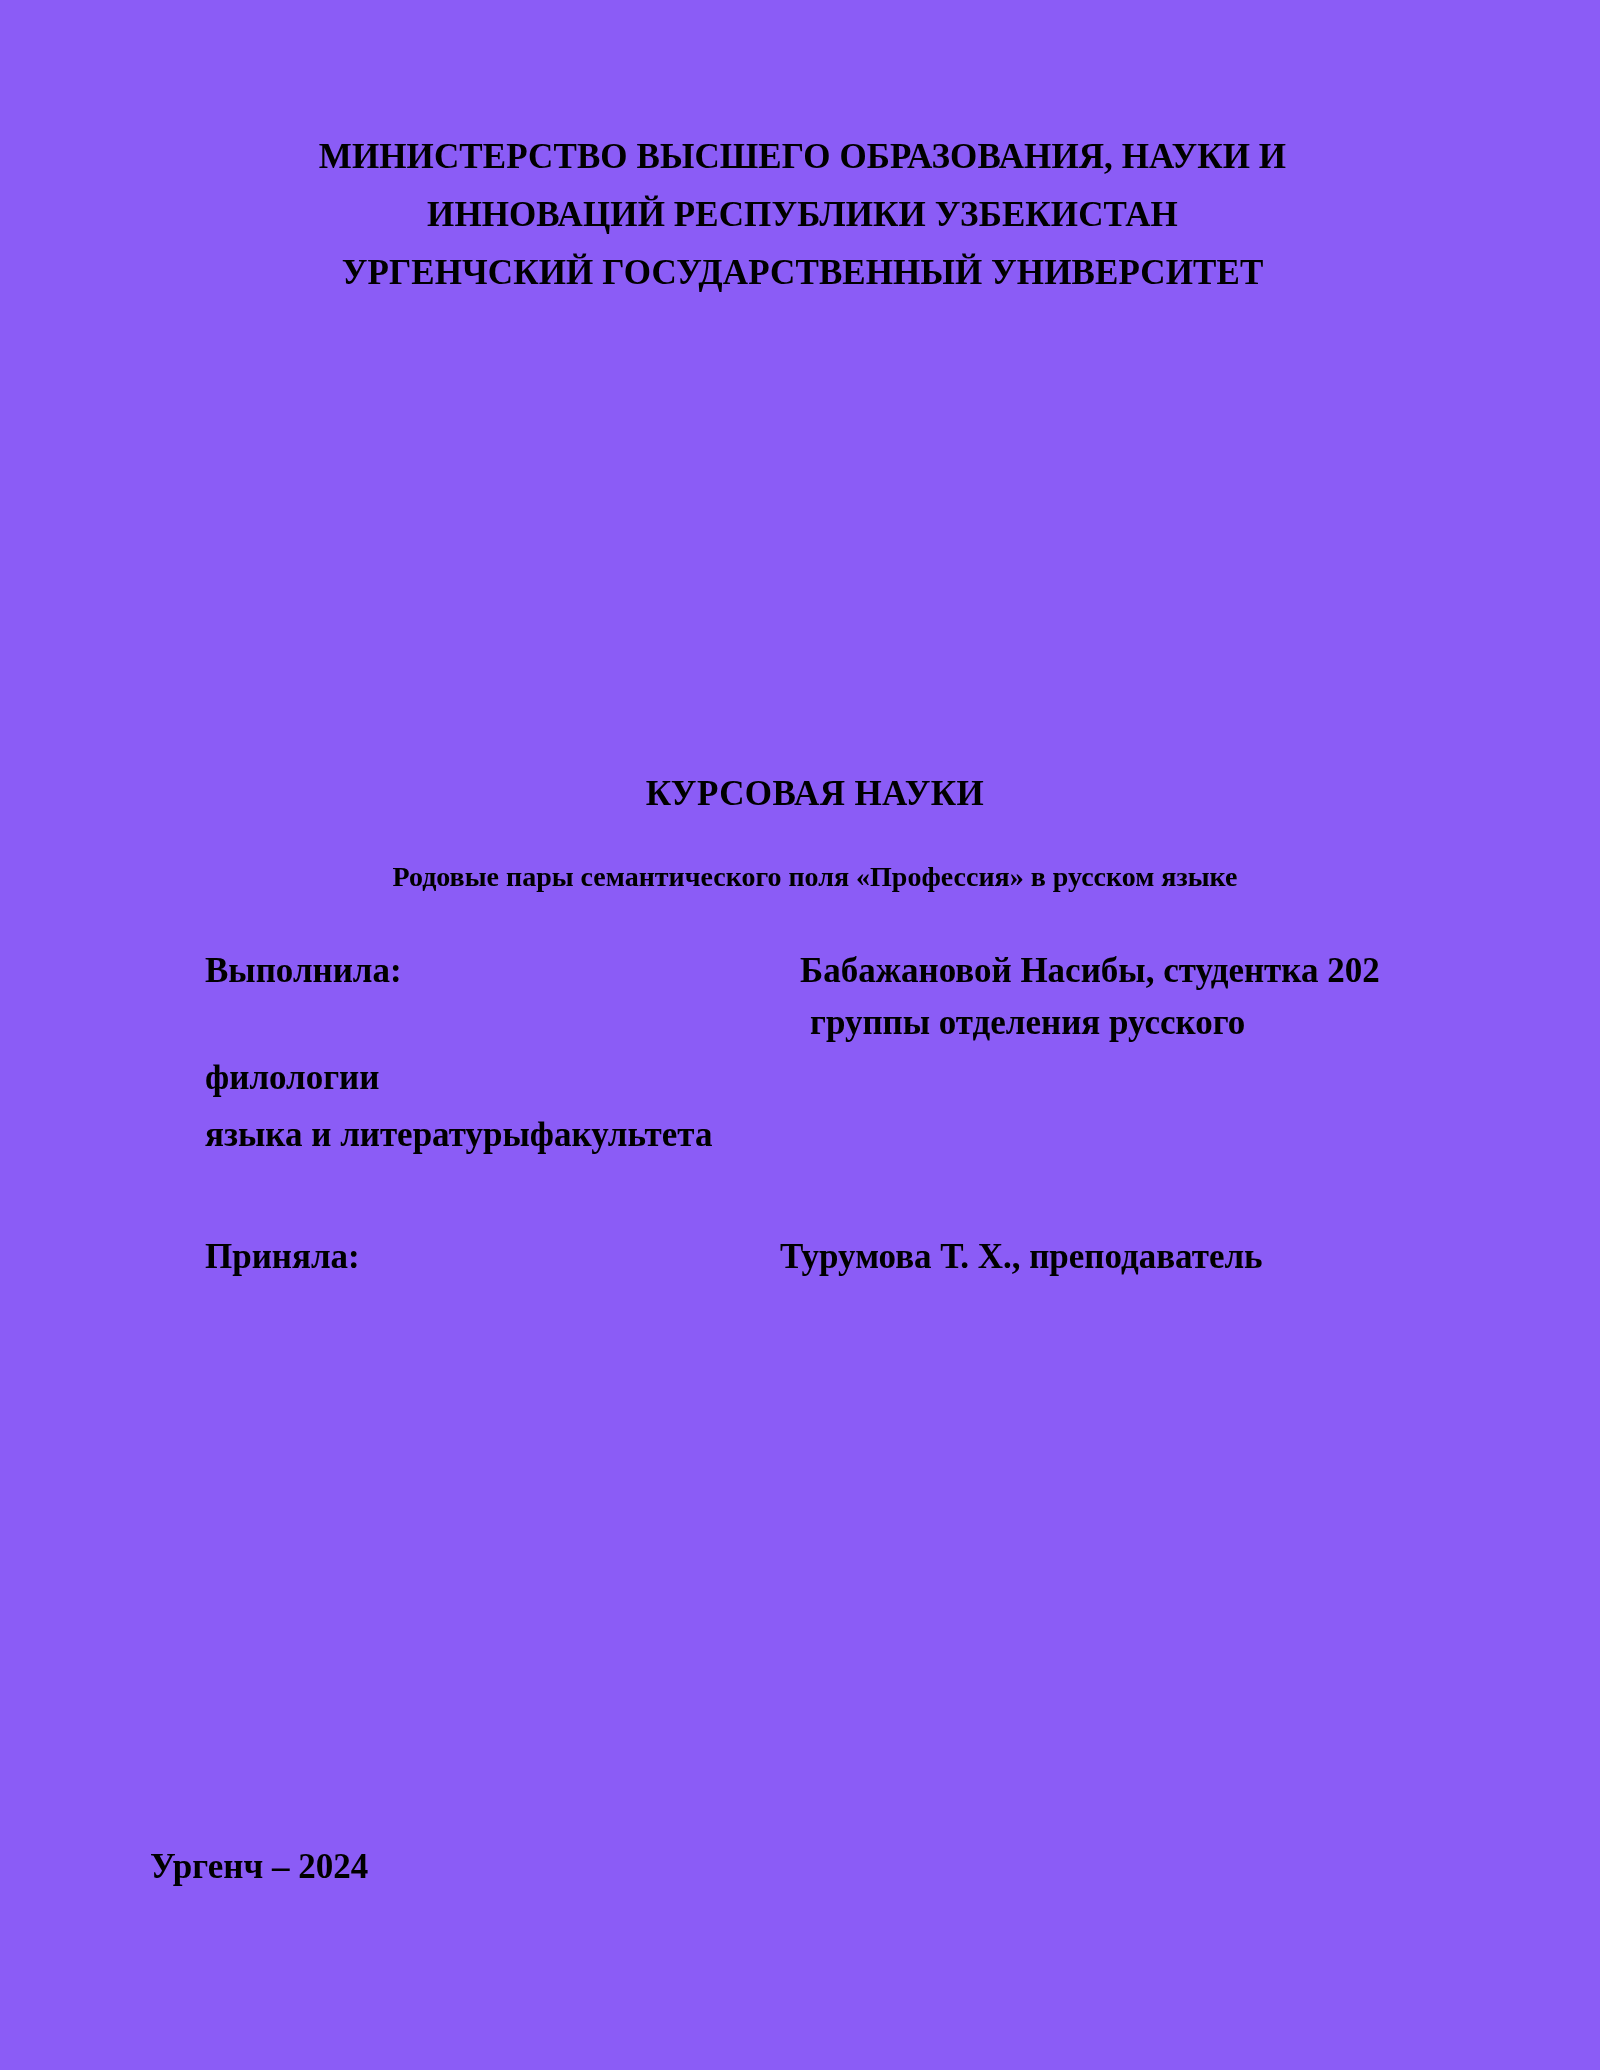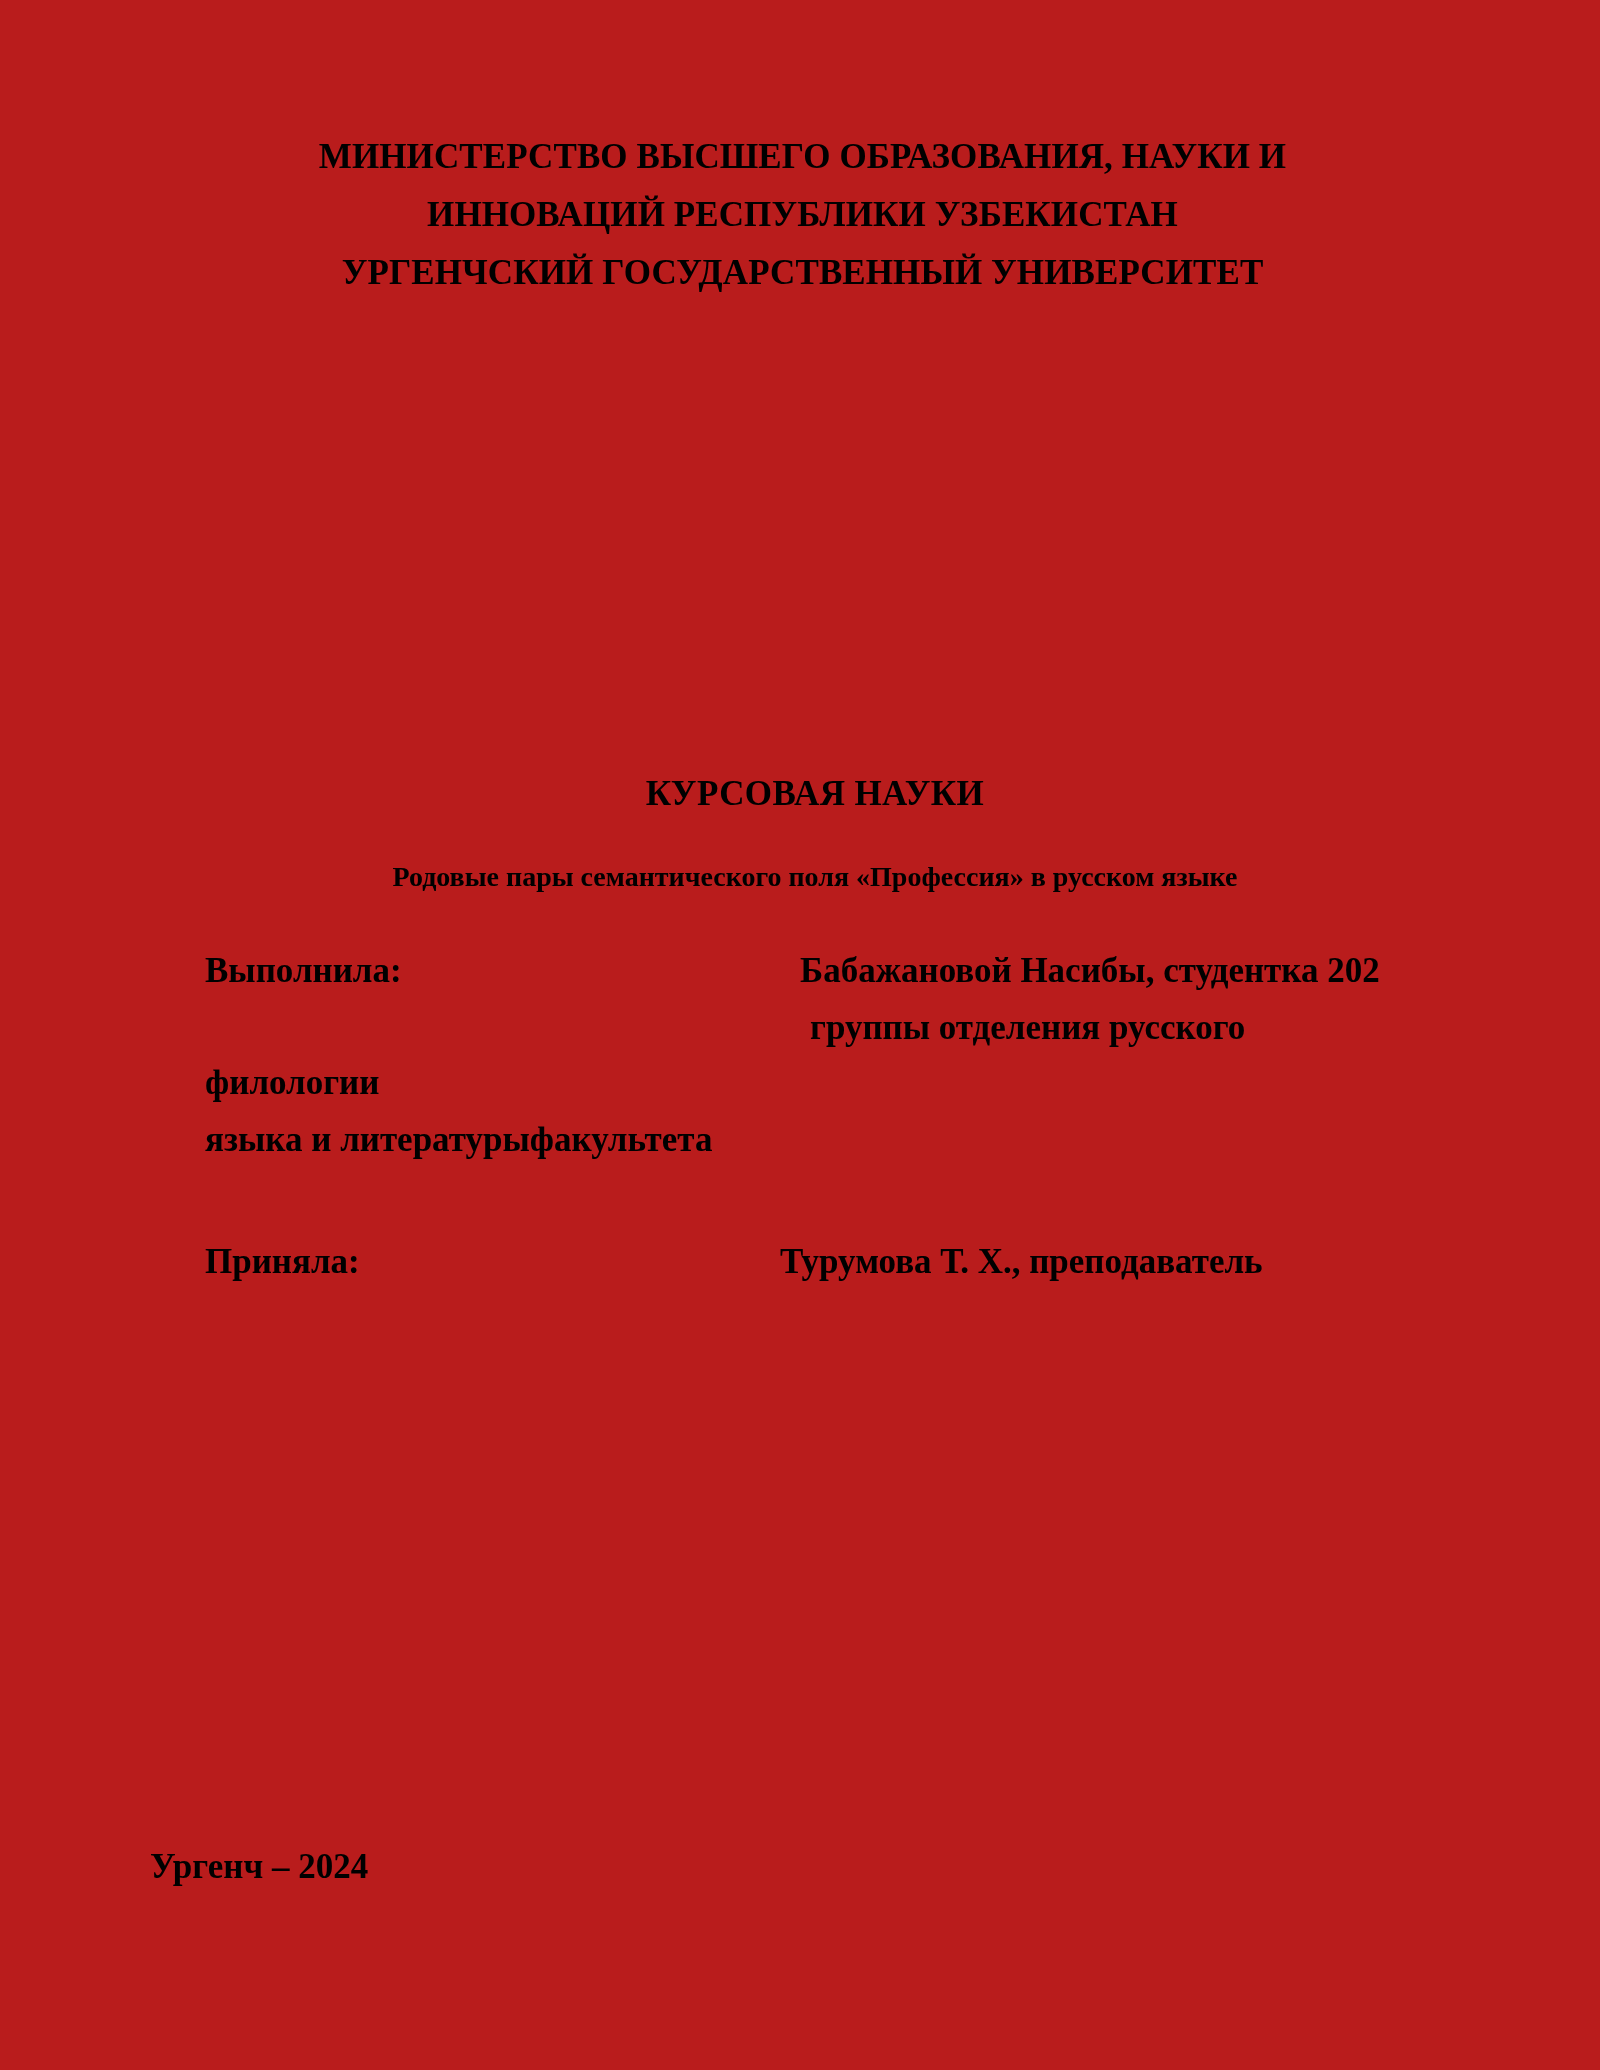--- a/index.html
+++ b/index.html
@@ -9,21 +9,21 @@
     background: #ffffff;
   }
   body {
     font-family: "Liberation Serif", "DejaVu Serif", serif;
     color: #000000;
   }
   .page {
     position: relative;
     width: 1600px;
     height: 2070px;
-    background: #b91c1c;
+    background: #8b5cf6;
     overflow: hidden;
     box-sizing: border-box;
   }
 
   
   .doc-text {
     font-weight: bold;
     color: #000000;
     white-space: pre-wrap;
   }
@@ -94,21 +94,21 @@
   .credit-row .role {
     display: inline-block;
   }
   .credit-row .value {
     position: absolute;
     top: 0;
   }
   .row-author { height: 52px; }
   .row-author .value { left: 595px; text-align: right; }
 
-  .row-author-2 { height: 52px; margin-top: 5px; }
+  .row-author-2 { height: 52px; }
   .row-author-2 .value { left: 605px; }
 
   .row-author-3 { height: 52px; margin-top: 5px; }
   .row-author-4 { height: 52px; margin-top: 3px; }
 
   .row-supervisor { height: 52px; margin-top: 70px; }
   .row-supervisor .value { left: 575px; }
 
   
   .footer {

